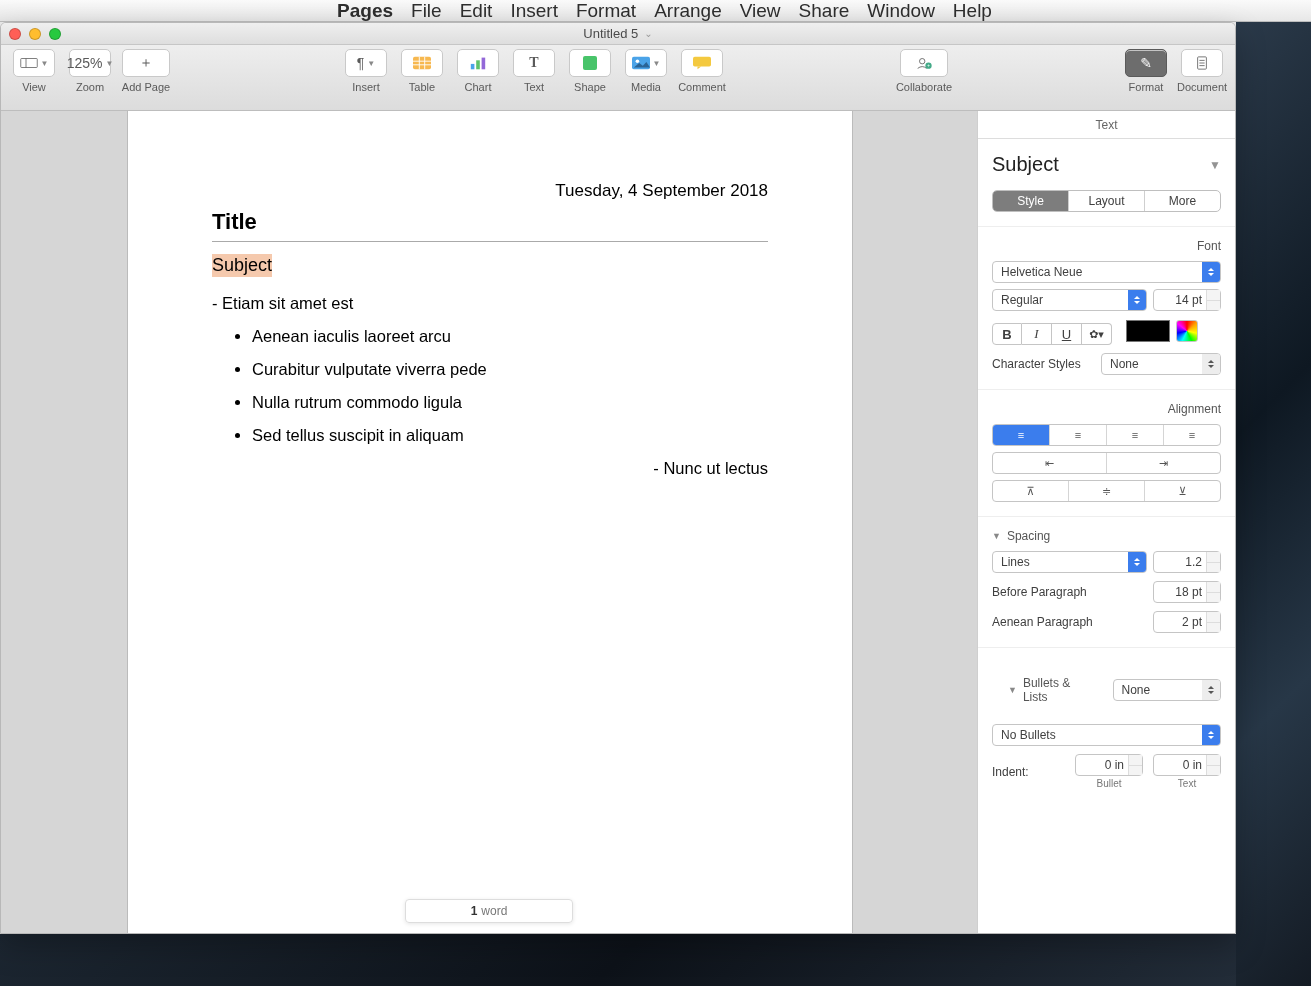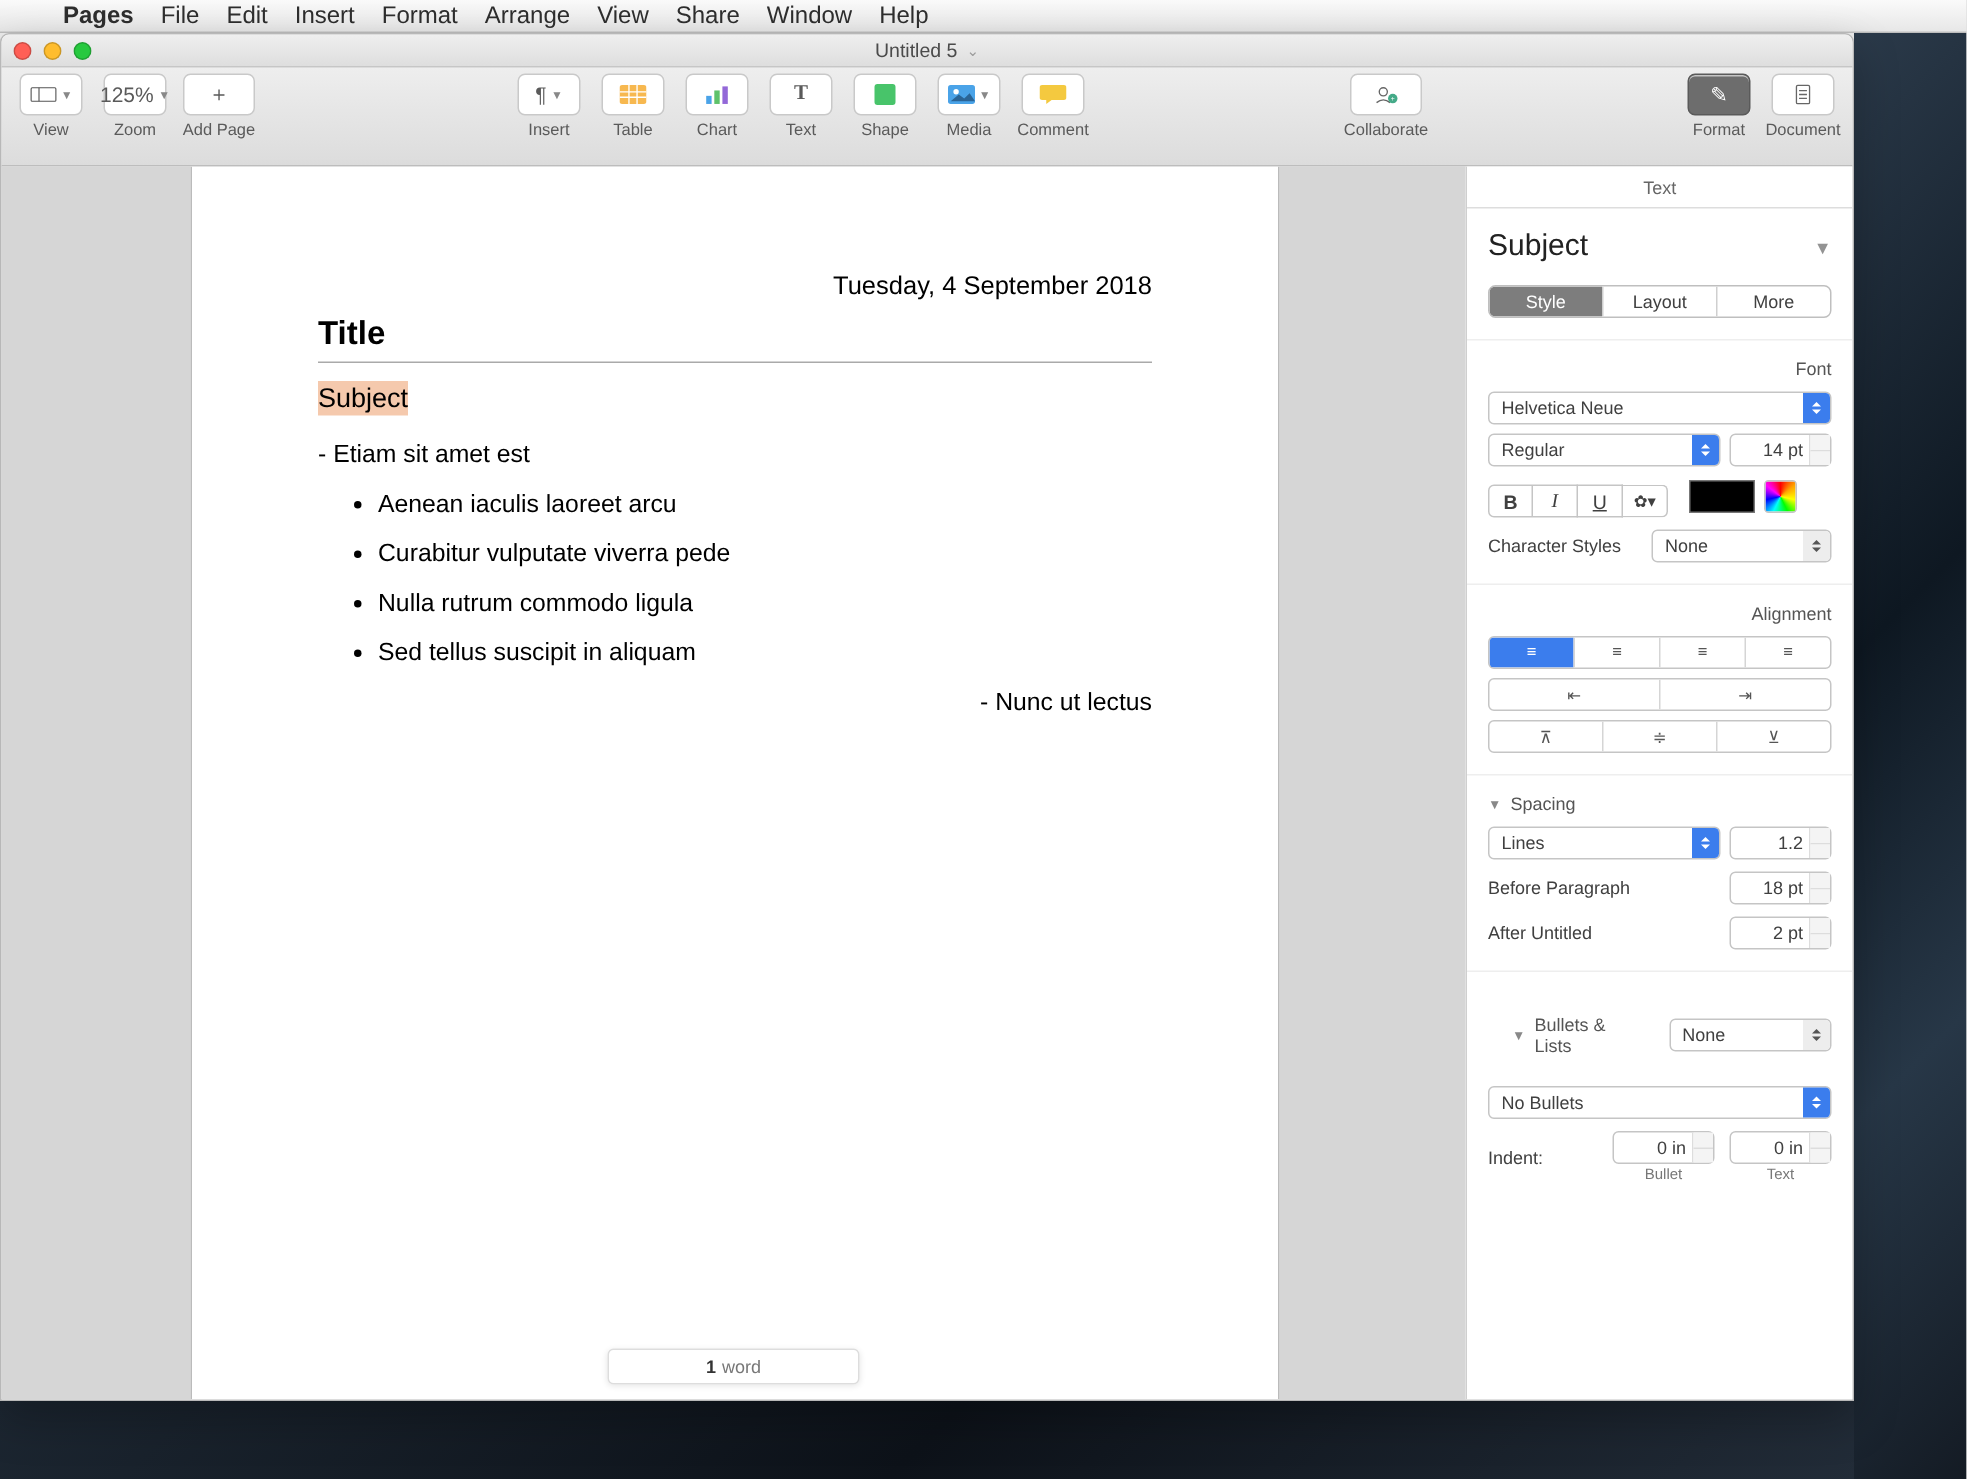--- a/index.html
+++ b/index.html
@@ -13,24 +13,25 @@
     overflow: hidden;
     position: relative;
   }
   
   .menubar {
     height: 22px;
     background: linear-gradient(#fafafa,#e7e7e7);
     border-bottom: 1px solid #bdbdbd;
     display: flex;
     align-items: center;
-    padding: 0 24px;
+    padding: 0 8px;
     gap: 18px;
-    font-size: 16px;
+    font-size: 19px;
     color: #2e2e2e;
+    justify-content: center;
   }
   .menubar .apple { font-size: 14px; }
   .menubar .app { font-weight: 700; }
   .menubar span { cursor: default; }
   
   .app-window {
     position: absolute;
     left: 0; top: 22px;
     width: 1236px;
     height: 912px;
@@ -465,21 +466,21 @@
         </div>
       </div>
       <div class="lblrow">
         <span>Before Paragraph</span>
         <div class="numbox">
           <span>18 pt</span>
           <div class="step"></div>
         </div>
       </div>
       <div class="lblrow">
-        <span>After Untitled</span>
+        <span>Aenean Paragraph</span>
         <div class="numbox">
           <span>2 pt</span>
           <div class="step"></div>
         </div>
       </div>
     </div>
 
     <div class="section">
       <div class="lblrow" style="margin-top:12px">
         <div class="disclose" style="margin:16px">Bullets &amp; Lists</div>

